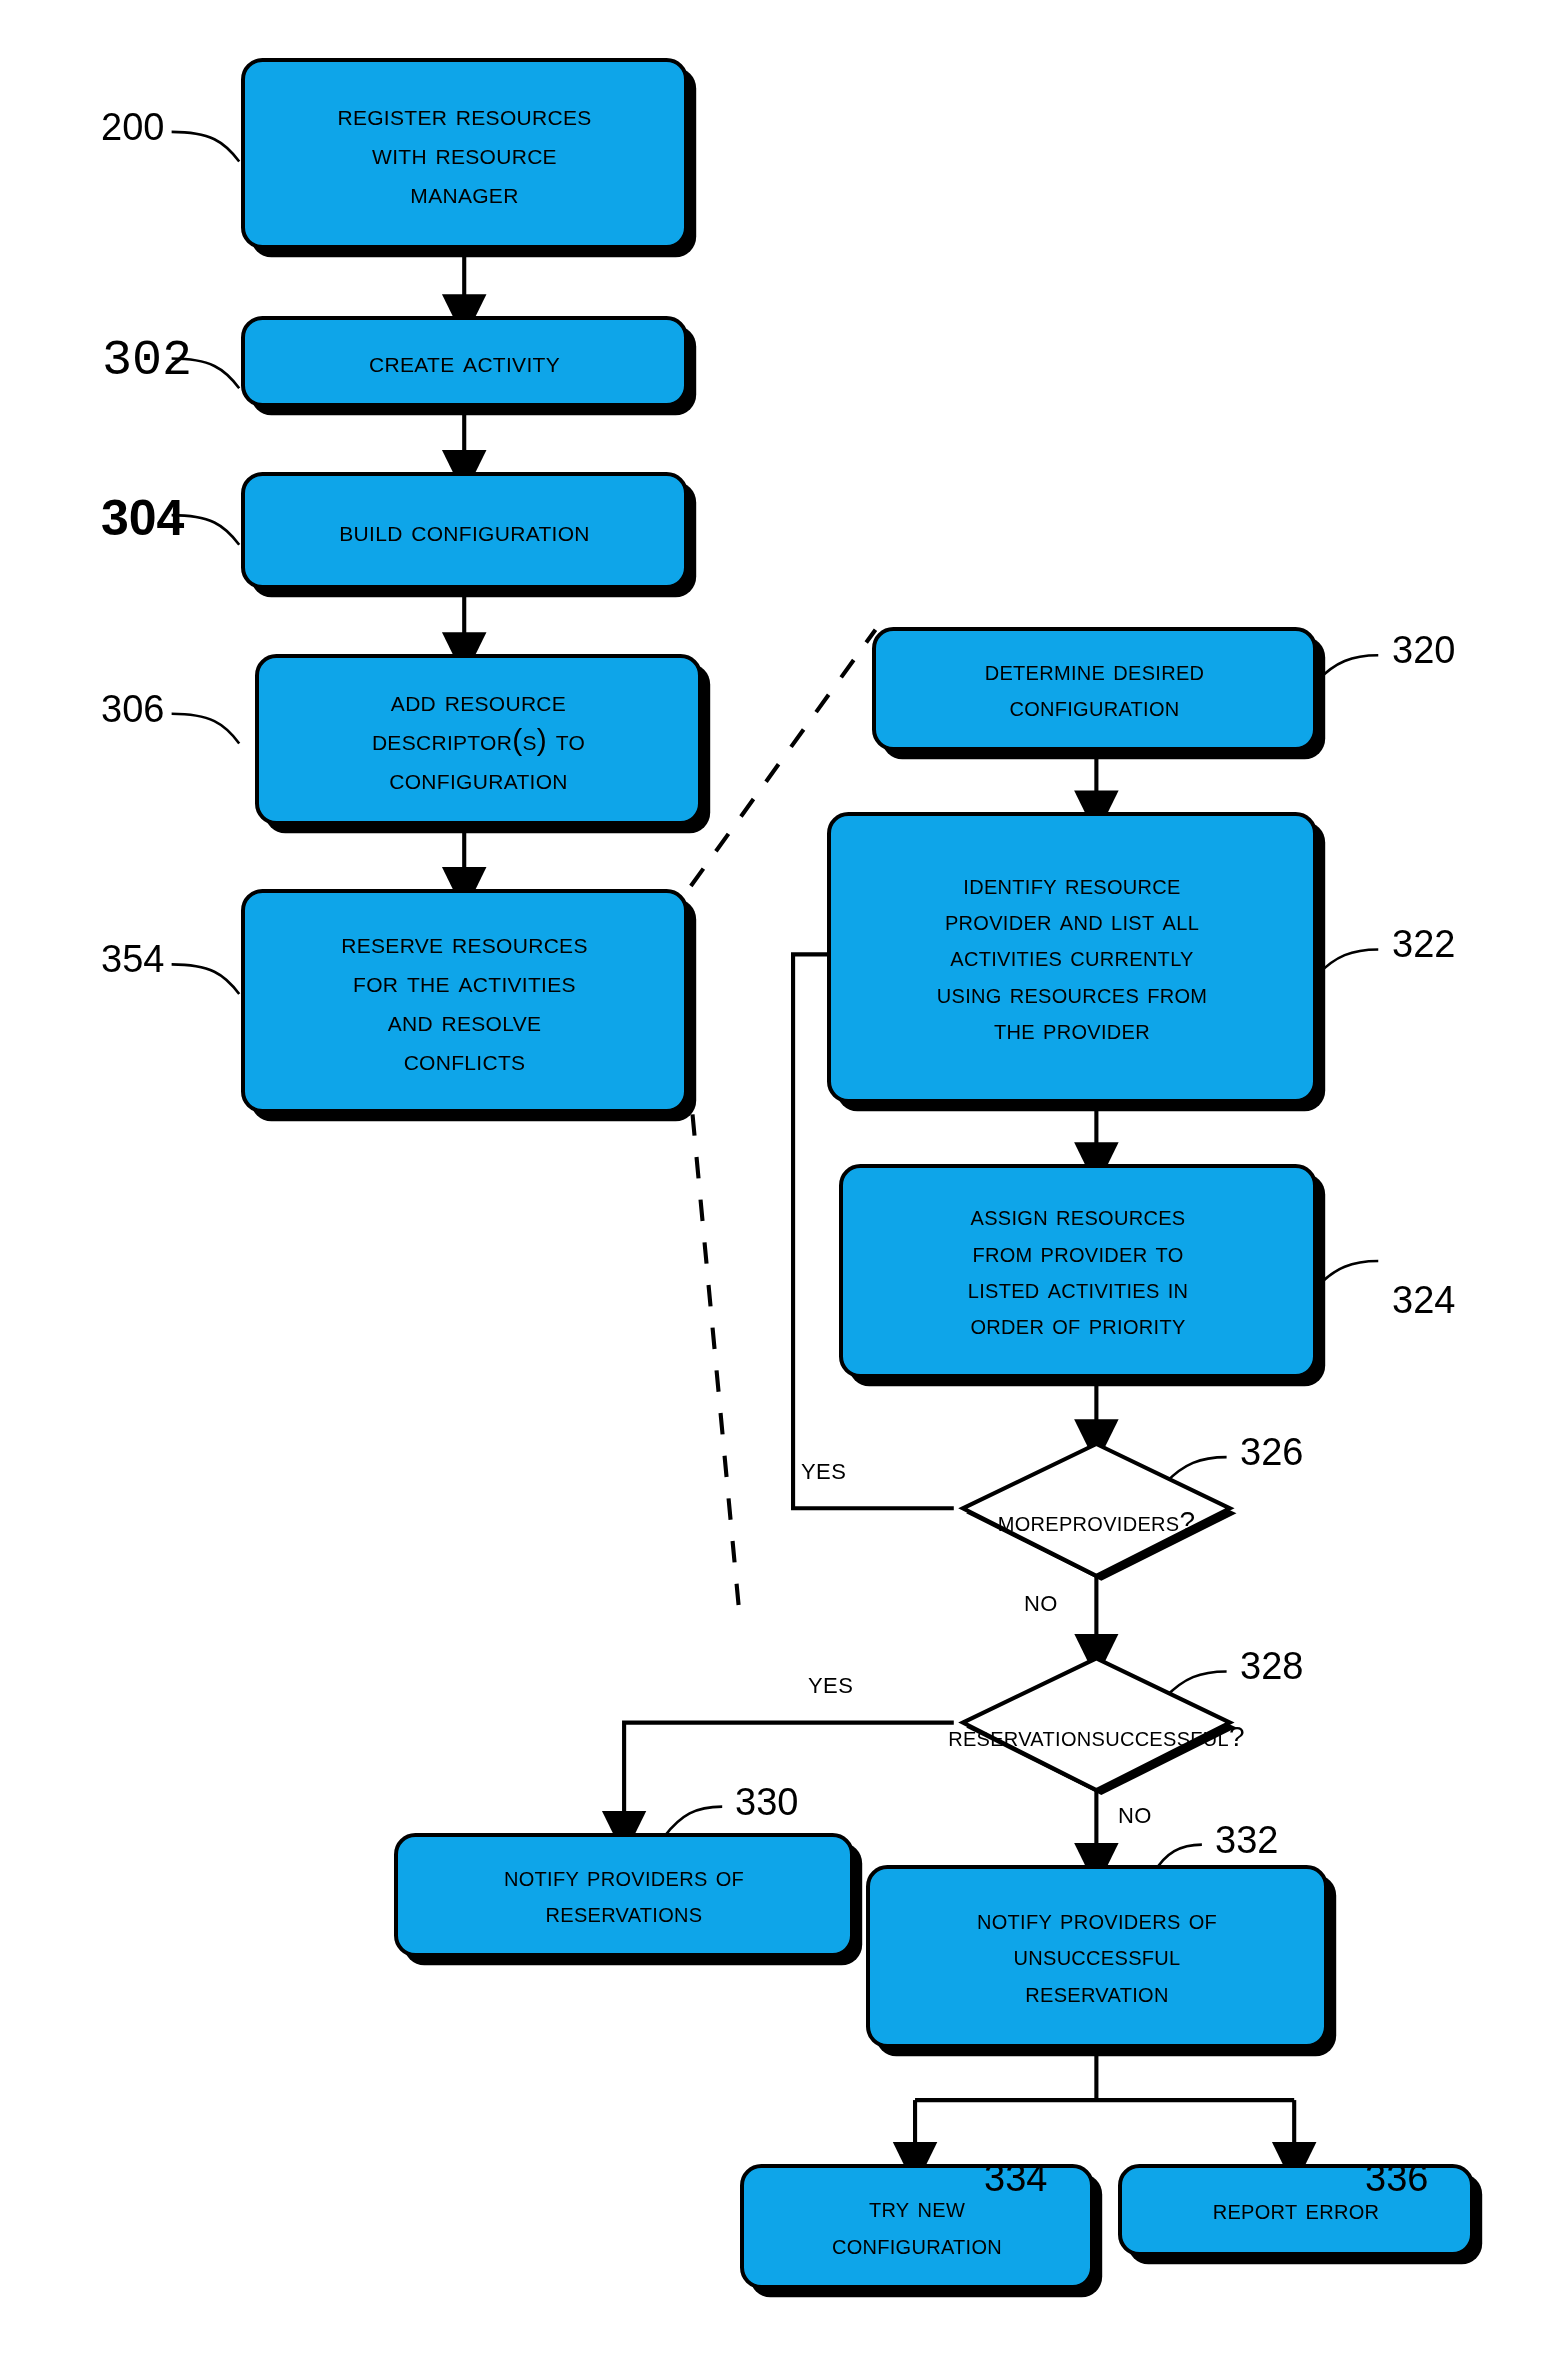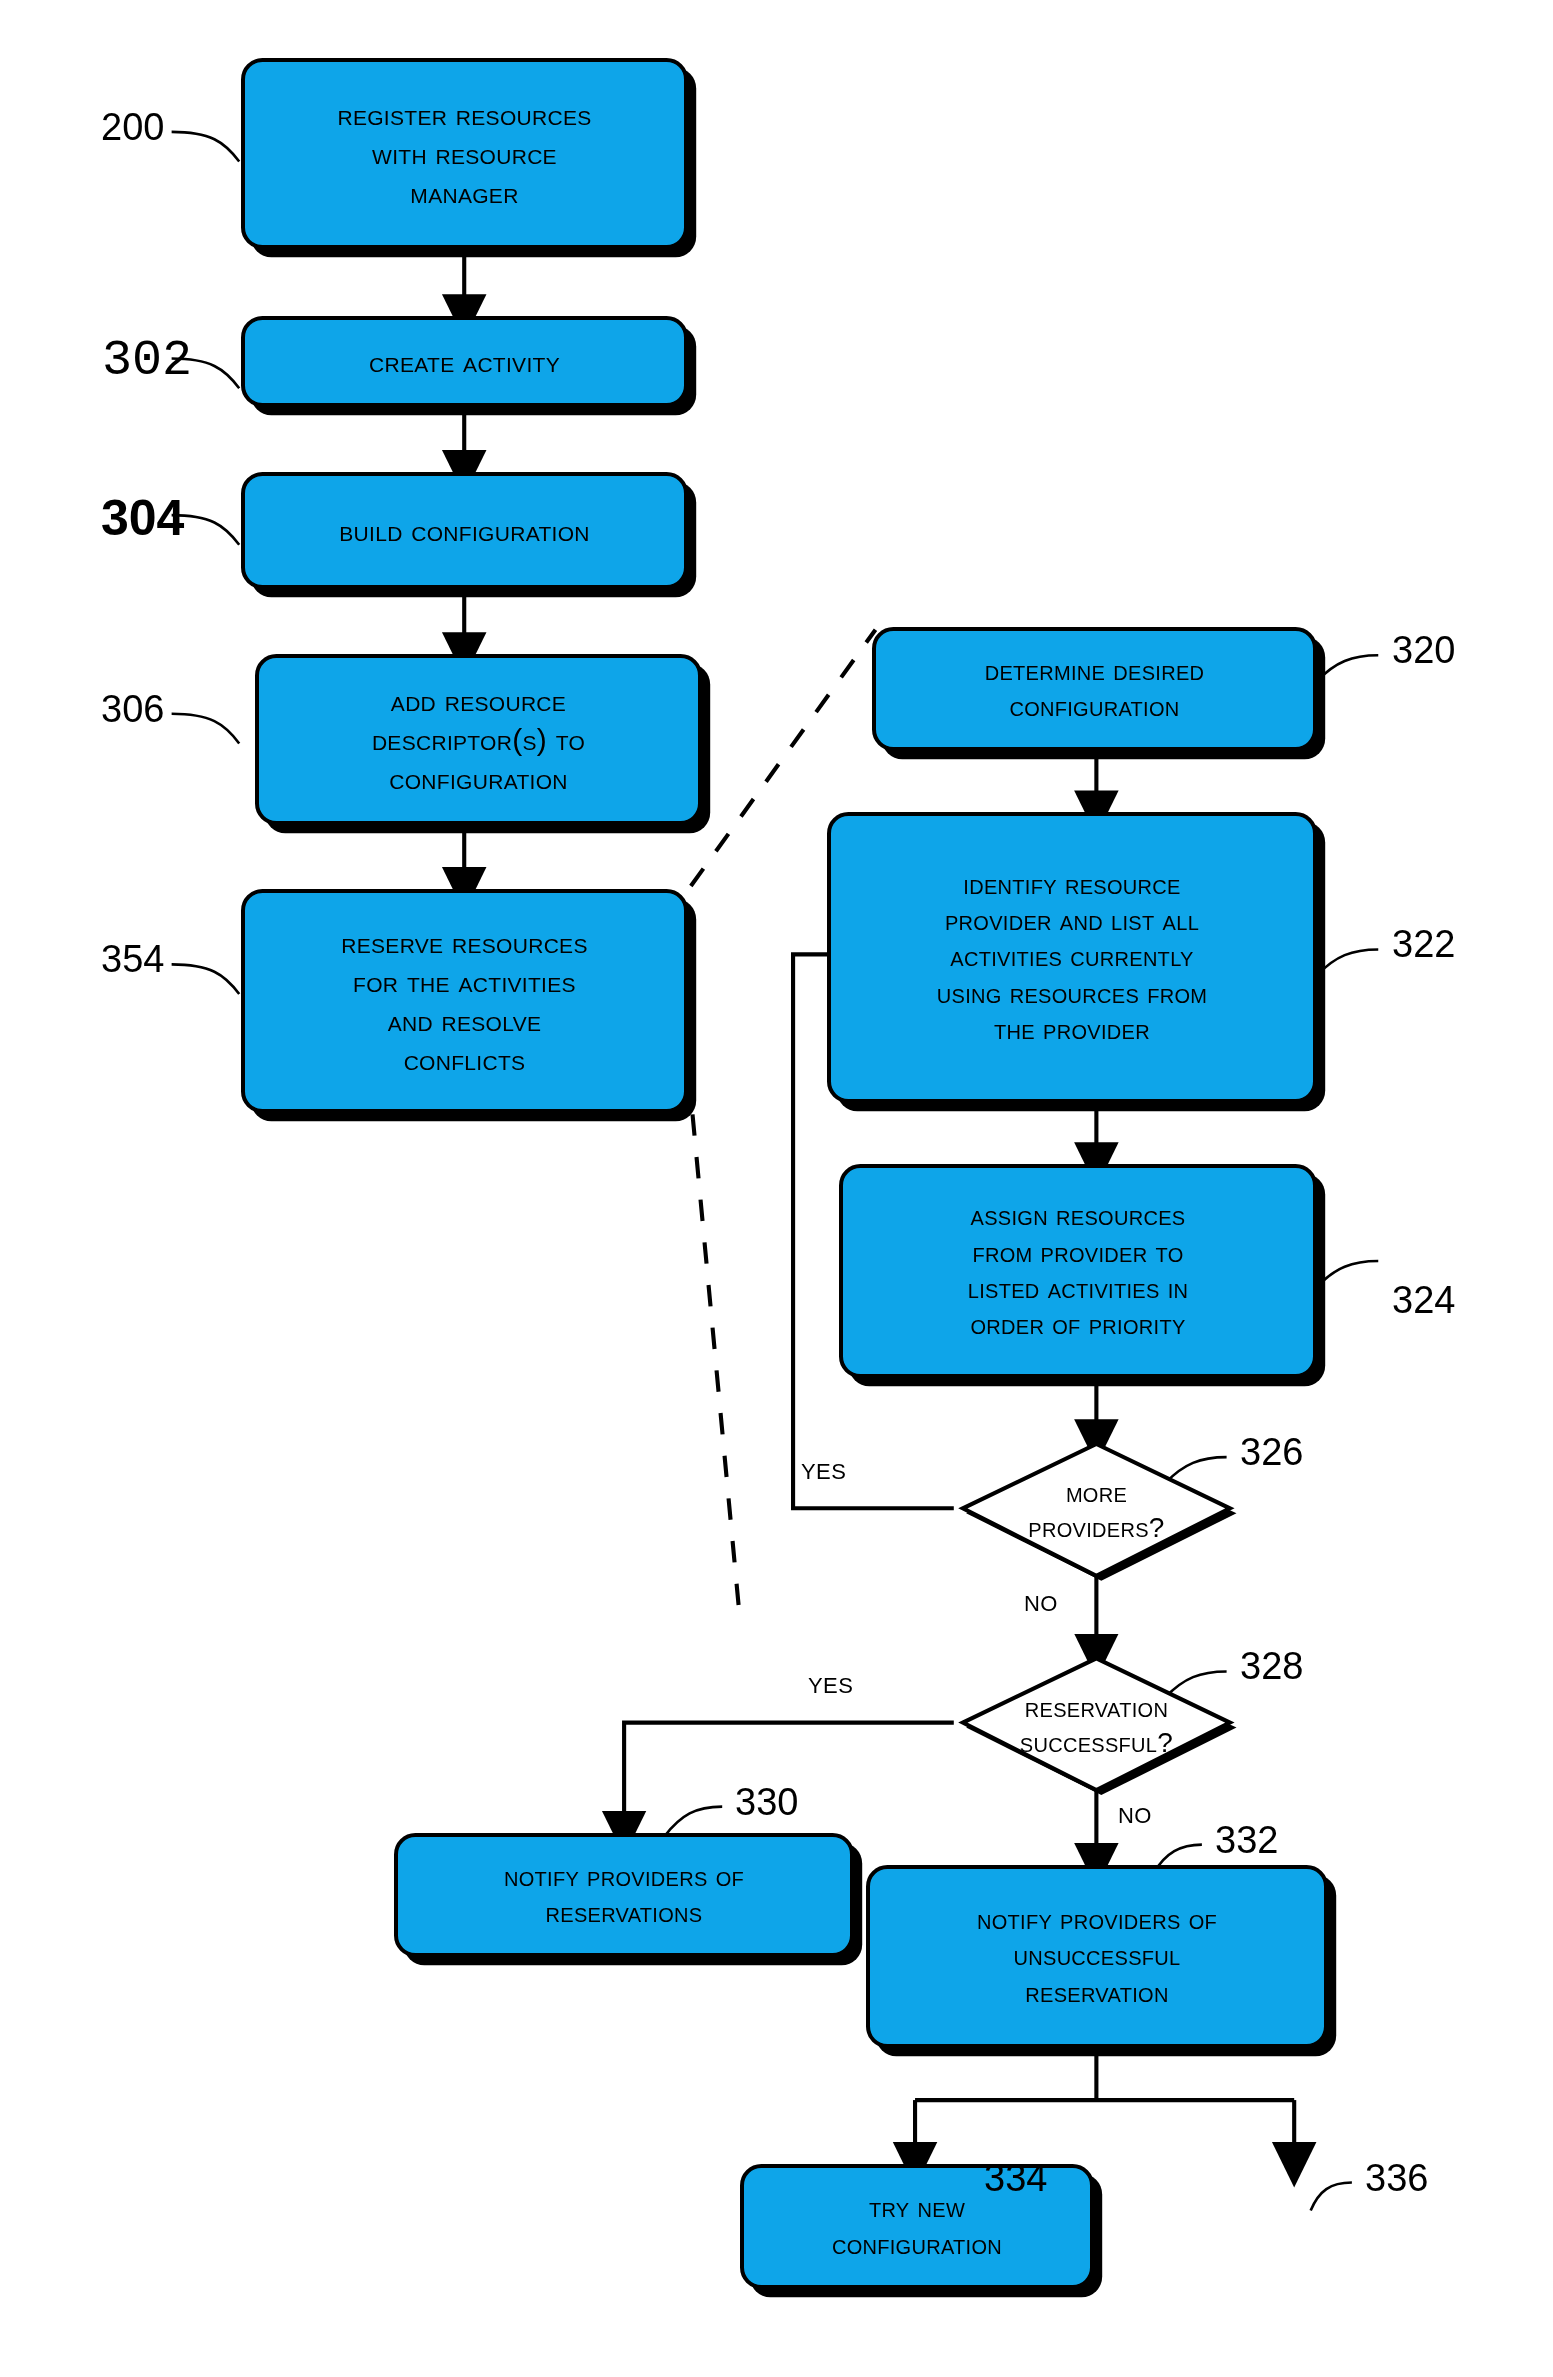--- a/index.html
+++ b/index.html
@@ -48,24 +48,24 @@
     padding: 0 8.2px;
   }
 
   
   .diamond {
     position: absolute;
     z-index: 4;
   }
   .diamond .dtxt {
     position: absolute;
-    left: 0; top: 0;
+    left: 0; top: 12px;
     width: 100%; height: 100%;
     display: flex;
-    flex-direction: column;
+    flex-direction: row;
     align-items: center;
     justify-content: center;
     text-align: center;
     font-variant: small-caps;
     text-transform: lowercase;
     line-height: 1.26;
     letter-spacing: 0.3px;
     color: #000;
   }
 
@@ -244,20 +244,25 @@
     </div>
   </div>
 
   <div class="node" style="left:740px; top:2164px; width:354px; height:125px; font-size:28px;">
     <div class="txt">
       <div>Try New</div>
       <div>Configuration</div>
     </div>
   </div>
 
+  <div class="node" style="left:1118px; top:2164px; width:356px; height:92px; font-size:28px;">
+    <div class="txt">
+      <div>Report Error</div>
+    </div>
+  </div>
 
   <div class="diamond" style="left:963px; top:1444px; width:267px; height:132px;">
     <div class="dtxt" style="font-size:28px;">
       <div>More</div>
       <div>Providers?</div>
     </div>
   </div>
 
   <div class="diamond" style="left:963px; top:1659px; width:267px; height:132px;">
     <div class="dtxt" style="font-size:28px;">

